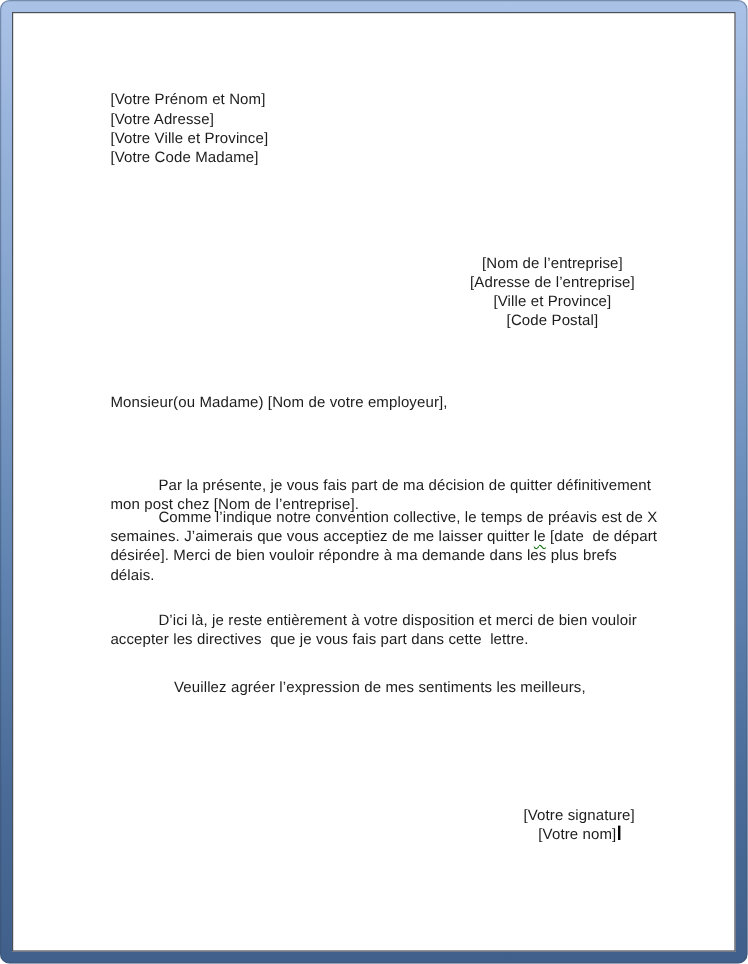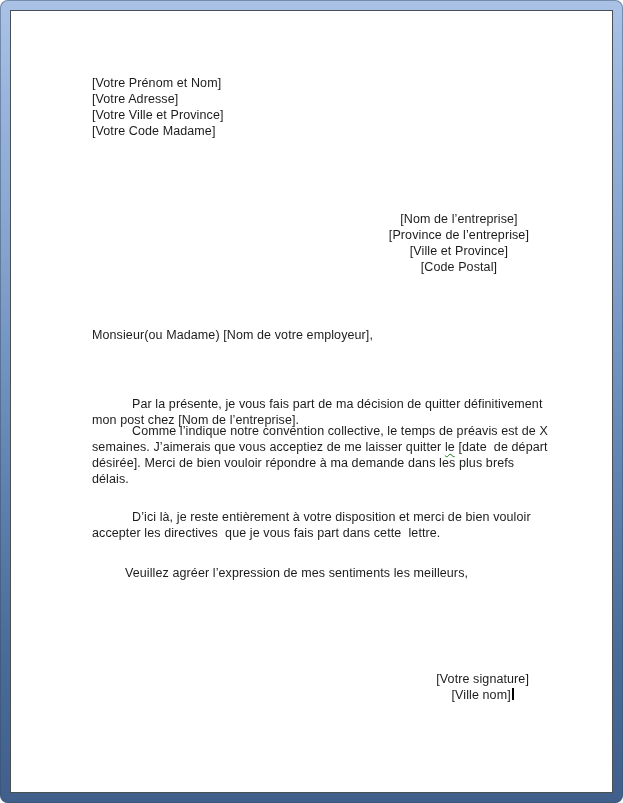--- a/index.html
+++ b/index.html
@@ -43,21 +43,21 @@
   .indent { text-indent: 40px; }
   .right { text-align: center; }
   .w { width: 472px; }
 
   .sender    { left: 81px;  top: 64px; }
   .recipient { right: 83px; top: 200px; }
   .salutation{ left: 81px;  top: 316px; }
   .para1     { left: 81px;  top: 385px; }
   .para2     { left: 81px;  top: 412px; }
   .para3     { left: 81px;  top: 498px; }
-  .closing   { left: 74px;  top: 554px; }
+  .closing   { left: 94px;  top: 554px; }
   .signature { right: 83px; top: 636px; margin-top: 24px; }
 
   .grammar-error {
     text-decoration: underline wavy #1f7a1f;
     text-decoration-thickness: 1px;
     text-underline-offset: 2px;
   }
   .caret {
     display: inline-block;
     width: 2px;
@@ -75,21 +75,21 @@
 
     <div class="block sender">
       <div>[Votre Prénom et Nom]</div>
       <div>[Votre Adresse]</div>
       <div>[Votre Ville et Province]</div>
       <div>[Votre Code Madame]</div>
     </div>
 
     <div class="block recipient right">
       <div>[Nom de l’entreprise]</div>
-      <div>[Province de l’entreprise]</div>
+      <div>[Adresse de l’entreprise]</div>
       <div>[Ville et Province]</div>
       <div>[Code Postal]</div>
     </div>
 
     <div class="block salutation">Monsieur(ou Madame) [Nom de votre employeur],</div>
 
     <div class="block para1 pre indent w">Par la présente, je vous fais part de ma décision de quitter définitivement
 mon post chez [Nom de l’entreprise].</div>
 
     <div class="block para2 pre indent w"><span>Comme l’indique notre convention collective, le temps de préavis est de X
@@ -97,17 +97,17 @@
 désirée]. Merci de bien vouloir répondre à ma demande dans les plus brefs
 délais.</span></div>
 
     <div class="block para3 pre indent w">D’ici là, je reste entièrement à votre disposition et merci de bien vouloir
 accepter les directives  que je vous fais part dans cette  lettre.</div>
 
     <div class="block closing indent w">Veuillez agréer l’expression de mes sentiments les meilleurs,</div>
 
     <div class="block signature right">
       <div>[Votre signature]</div>
-      <div><span>[Ville nom]</span><span class="caret"></span></div>
+      <div><span>[Votre nom]</span><span class="caret"></span></div>
     </div>
 
   </div>
 </div>
 
 </body></html>

